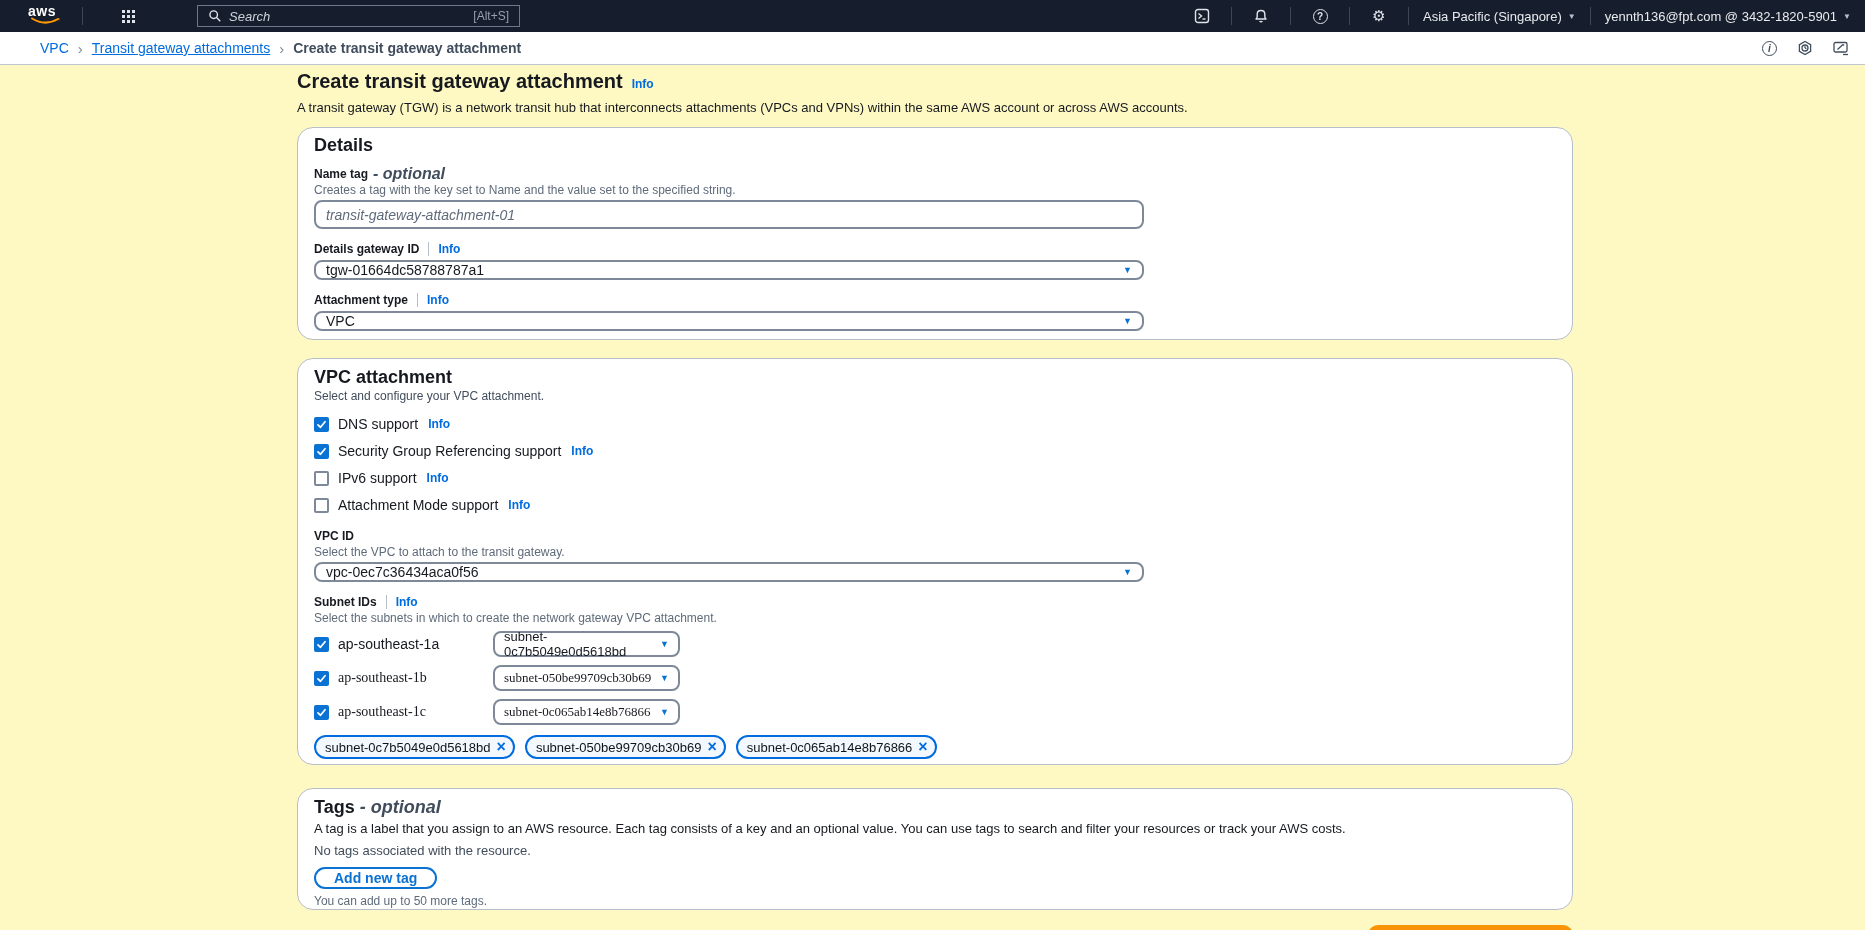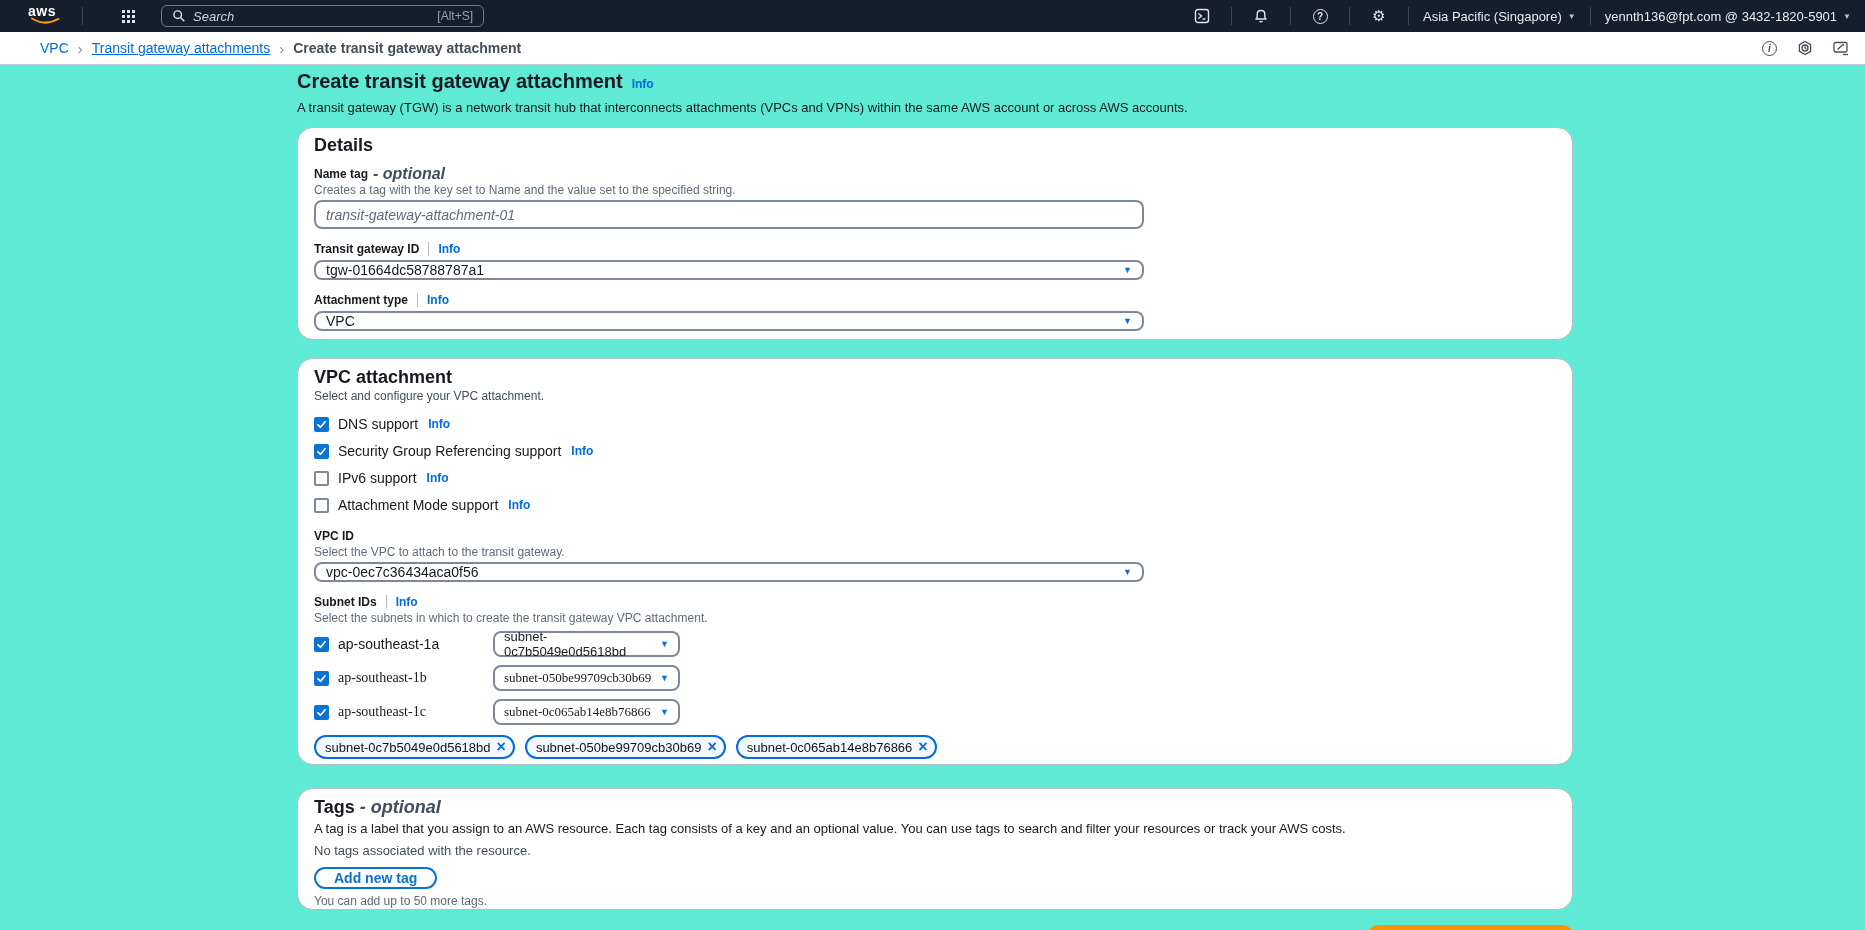--- a/index.html
+++ b/index.html
@@ -1,34 +1,34 @@
 <!DOCTYPE html>
 <html style="--c-header: #161e2d; --c-link: #006ce0; --c-accent: #0972d3; --c-orange: #f89406;"><head>
 <meta charset="utf-8">
 <style>
   * { margin:0; padding:0; box-sizing:border-box; }
   html,body { background:#fff; }
   .screen {
     position:relative; width:1865px; height:930px; overflow:hidden;
-    background:#5eead4; font-family:"Liberation Sans", sans-serif; color:#16191f;
+    background:#fef9c3; font-family:"Liberation Sans", sans-serif; color:#16191f;
   }
   
   .topbar {
     position:absolute; top:0; left:0; width:1865px; height:32px;
     background:var(--c-header,#161e2d); display:flex; align-items:center;
     padding:0 14px 0 28px; color:#dfe4ea;
   }
   .aws-logo { position:relative; width:40px; height:24px; cursor:pointer; }
   .aws-word { font-weight:bold; font-size:14px; color:#fff; letter-spacing:.5px; line-height:14px; }
   .aws-smile { position:absolute; left:3px; top:13px; }
   .tb-sep { width:1px; height:18px; background:#3d4757; margin:0 14px; }
   .icon-btn { background:none; border:none; color:#dfe4ea; display:flex; align-items:center; justify-content:center; width:30px; height:30px; cursor:pointer; }
   .grid-btn { margin-left:16px; }
   .search-pill {
-    margin-left:18px; width:323px; height:22px; border:1px solid #69788c; border-radius:6px;
+    margin-left:54px; width:323px; height:22px; border:1px solid #69788c; border-radius:0;
     display:flex; align-items:center; padding:0 10px; gap:7px; cursor:text; background:transparent;
   }
   .search-ph { font-style:italic; font-size:13px; color:#ccd3dc; }
   .search-key { margin-left:auto; font-size:12px; color:#95a0b1; }
   .tb-right { margin-left:auto; display:flex; align-items:center; }
   .tb-text-btn { background:none; border:none; color:#e9ebed; font-size:13px; display:flex; align-items:center; gap:6px; cursor:pointer; white-space:nowrap; font-family:inherit; }
   .tb-caret { font-size:8px; color:#b8c1cc; }
   .gear-glyph { font-family:"DejaVu Sans", sans-serif; font-size:15px; line-height:15px; }
   
   .crumbbar {
@@ -223,21 +223,21 @@
       <div class="field-label-row">
         <span class="field-label">Name tag</span>
         <span class="opt" style="margin-left:5px;">- optional</span>
       </div>
       <div class="helper">Creates a tag with the key set to Name and the value set to the specified string.</div>
       <input class="text-input" type="text" placeholder="transit-gateway-attachment-01" style="">
     </div>
 
     <div class="field" style="margin-top:12px;">
       <div class="field-label-row">
-        <span class="field-label">Transit gateway ID</span>
+        <span class="field-label">Details gateway ID</span>
         <span class="vsep"></span>
         <a class="info-link">Info</a>
       </div>
       <div class="select">
         <span>tgw-01664dc58788787a1</span>
         <span class="caret">▼</span>
       </div>
     </div>
 
     <div class="field" style="margin-top:12px;">
@@ -298,21 +298,21 @@
         <span class="caret">▼</span>
       </div>
     </div>
 
     <div class="field" style="margin-top:12px;">
       <div class="field-label-row">
         <span class="field-label">Subnet IDs</span>
         <span class="vsep"></span>
         <a class="info-link">Info</a>
       </div>
-      <div class="helper">Select the subnets in which to create the transit gateway VPC attachment.</div>
+      <div class="helper">Select the subnets in which to create the network gateway VPC attachment.</div>
 
       <div class="subnet-rows">
         <div class="subnet-row">
           <span class="checkbox checked">
             <svg width="11" height="11" viewBox="0 0 14 14" fill="none" stroke="#fff" stroke-width="2.2" stroke-linecap="round" stroke-linejoin="round">
                 <polyline points="2.5,7.5 5.7,10.5 11.5,3.5"></polyline>
               </svg>
           </span>
           <span class="az-label">ap-southeast-1a</span>
           <div class="select subnet-select">

